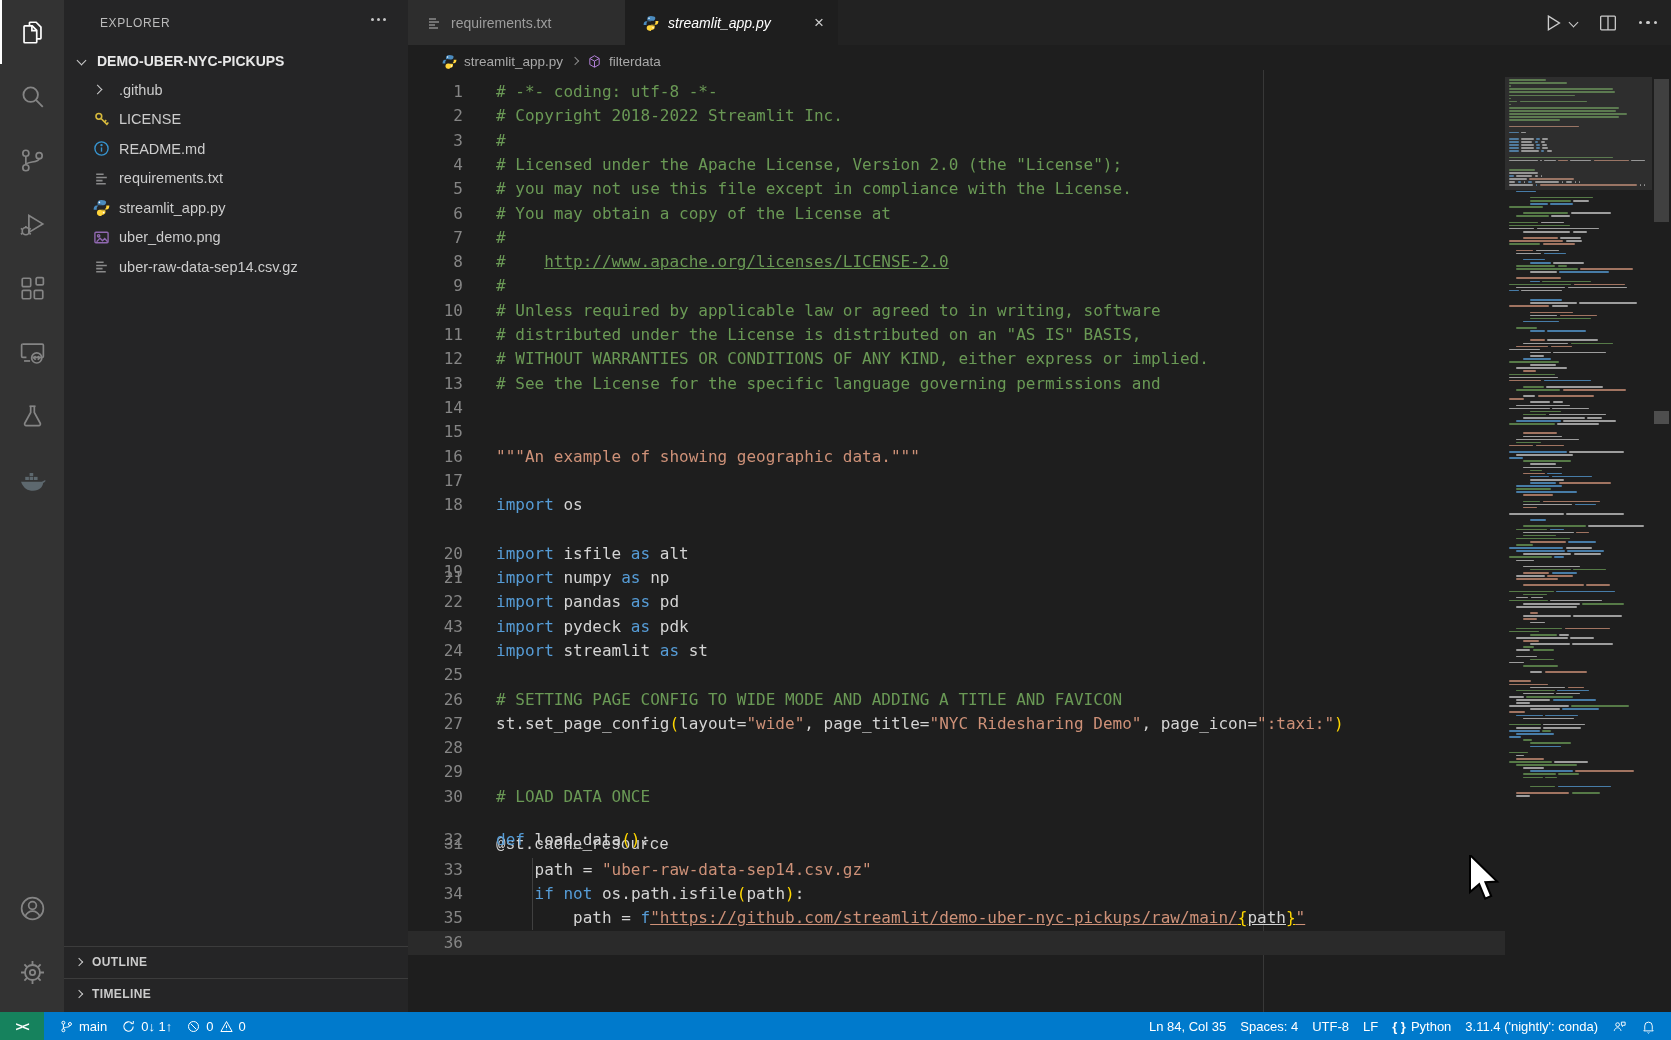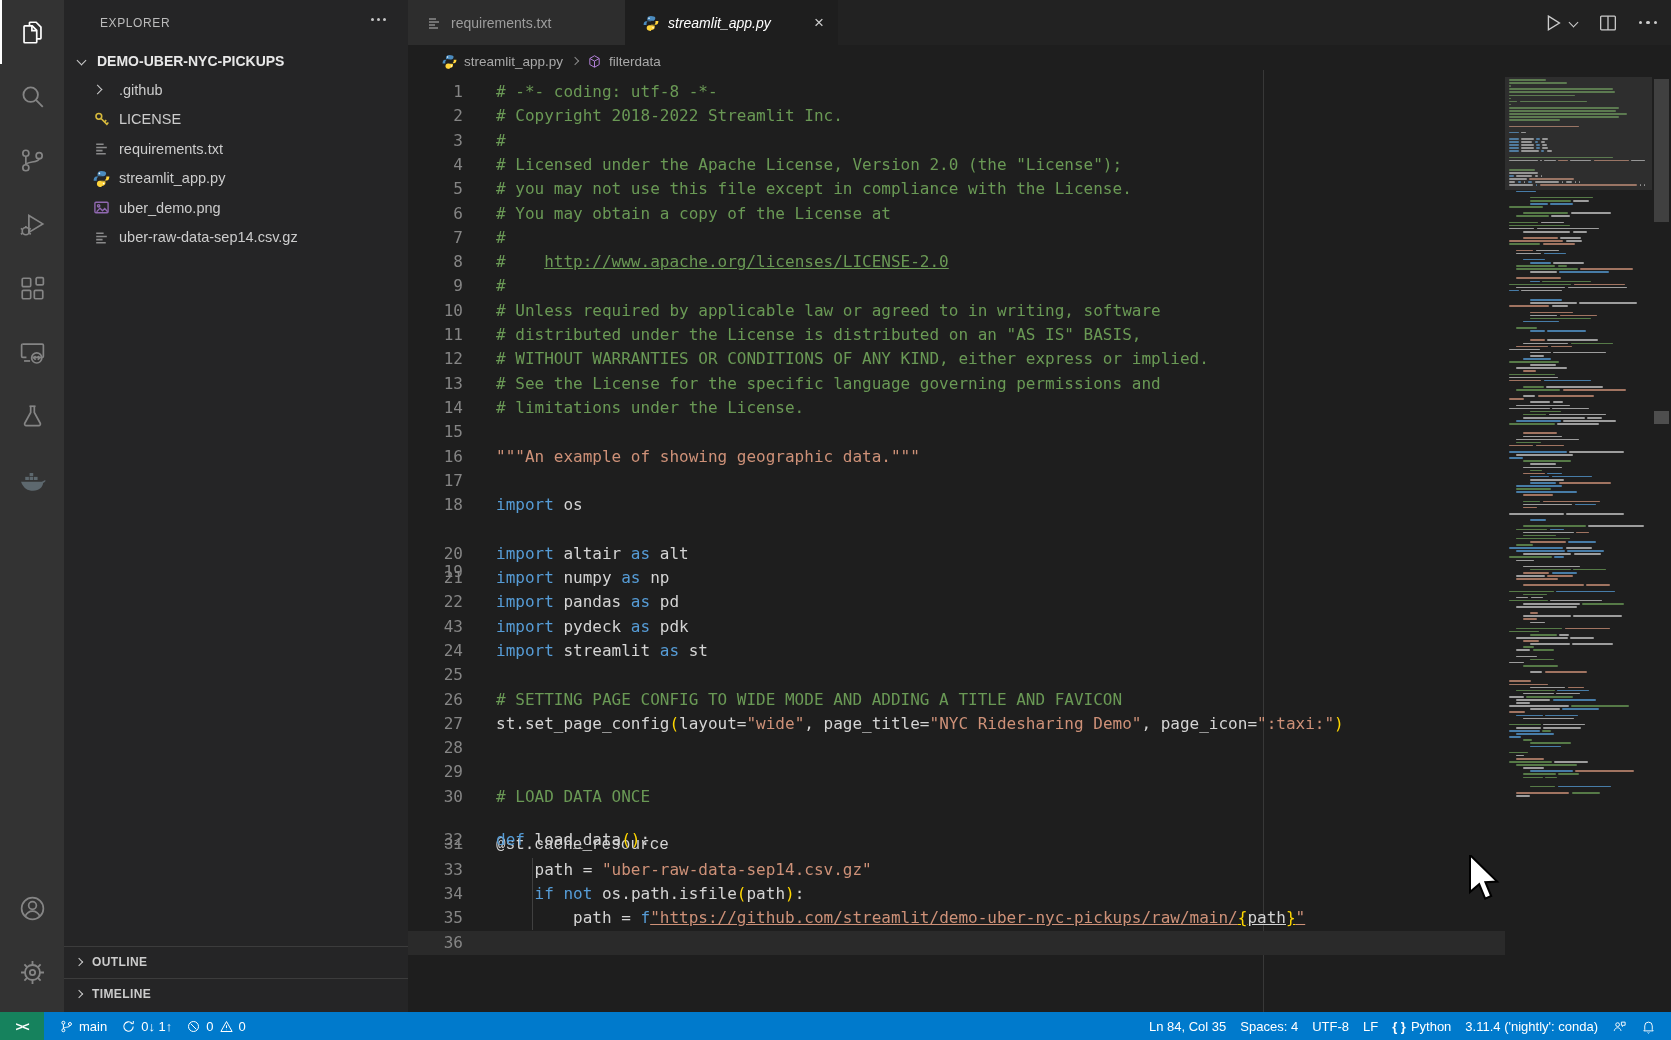--- a/index.html
+++ b/index.html
@@ -188,20 +188,30 @@
         <span class="ficon">
           <svg viewBox="0 0 16 16" fill="none" stroke="#E2C08D" stroke-width="1.5">
             <circle cx="5.5" cy="5" r="2.7" stroke="#d7ba3d"></circle>
             <path d="M7.6 7.1l6 6M10.8 10.3l1.7-1.7M12.9 12.4l1.6-1.6" stroke="#d7ba3d"></path>
           </svg>
         </span>
         <span>LICENSE</span>
       </div>
       <div class="file-row">
         <span class="ficon">
+          <svg viewBox="0 0 16 16" fill="none" stroke="#3794cf" stroke-width="1.3">
+            <circle cx="8" cy="8" r="6.2"></circle>
+            <path d="M8 7v4"></path>
+            <circle cx="8" cy="4.8" r=".5" fill="#3794cf"></circle>
+          </svg>
+        </span>
+        <span>README.md</span>
+      </div>
+      <div class="file-row">
+        <span class="ficon">
           <svg viewBox="0 0 16 16" stroke="#8a8a8a" stroke-width="1.5">
             <path d="M3 4h7M3 7h10M3 10h6M3 13h9"></path>
           </svg>
         </span>
         <span>requirements.txt</span>
       </div>
       <div class="file-row">
         <span class="ficon">
           <svg viewBox="0 0 16 16">
             <path fill="#4B8BBE" d="M7.9 1c-2.3 0-3.6 1-3.6 2.7v1.7h3.8v.8H3.2C1.5 6.2.6 7.8.6 10h2.9V8.6c0-1.5 1.4-2.8 3-2.8h3.3c1.4 0 2.5-1.2 2.5-2.6v-.5C12.3 1.9 10.3 1 7.9 1z"></path>
@@ -308,27 +318,27 @@
         <div class="line" style="top: 75.9px;"><span class="num">4</span><span class="code"><span class="c"># Licensed under the Apache License, Version 2.0 (the "License");</span></span></div>
         <div class="line" style="top: 100.2px;"><span class="num">5</span><span class="code"><span class="c"># you may not use this file except in compliance with the License.</span></span></div>
         <div class="line" style="top: 124.5px;"><span class="num">6</span><span class="code"><span class="c"># You may obtain a copy of the License at</span></span></div>
         <div class="line" style="top: 148.8px;"><span class="num">7</span><span class="code"><span class="c">#</span></span></div>
         <div class="line" style="top: 173.1px;"><span class="num">8</span><span class="code"><span class="c">#    </span><span class="lc">http://www.apache.org/licenses/LICENSE-2.0</span></span></div>
         <div class="line" style="top: 197.4px;"><span class="num">9</span><span class="code"><span class="c">#</span></span></div>
         <div class="line" style="top: 221.7px;"><span class="num">10</span><span class="code"><span class="c"># Unless required by applicable law or agreed to in writing, software</span></span></div>
         <div class="line" style="top: 246px;"><span class="num">11</span><span class="code"><span class="c"># distributed under the License is distributed on an "AS IS" BASIS,</span></span></div>
         <div class="line" style="top: 270.3px;"><span class="num">12</span><span class="code"><span class="c"># WITHOUT WARRANTIES OR CONDITIONS OF ANY KIND, either express or implied.</span></span></div>
         <div class="line" style="top: 294.6px;"><span class="num">13</span><span class="code"><span class="c"># See the License for the specific language governing permissions and</span></span></div>
-        <div class="line" style="top: 318.9px;"><span class="num">14</span><span class="code"><span class="c"># limitations under the License.</span></span></div>
+        <div class="line" style="top: 318.9px;"><span class="num">14</span></div>
         <div class="line" style="top: 343.2px;"><span class="num">15</span><span class="code"></span></div>
         <div class="line" style="top: 367.5px;"><span class="num">16</span><span class="code"><span class="s">"""An example of showing geographic data."""</span></span></div>
         <div class="line" style="top: 391.8px;"><span class="num">17</span><span class="code"></span></div>
         <div class="line" style="top: 416.1px;"><span class="num">18</span><span class="code"><span class="k">import</span><span class="t"> os</span></span></div>
         <div class="line" style="top: 440.4px; margin-top: 43px;"><span class="num">19</span><span class="code"></span></div>
-        <div class="line" style="top: 464.7px;"><span class="num">20</span><span class="code"><span class="k">import</span><span class="t"> altair </span><span class="k">as</span><span class="t"> alt</span></span></div>
+        <div class="line" style="top: 464.7px;"><span class="num">20</span><span class="code"><span class="k">import</span><span class="t"> isfile </span><span class="k">as</span><span class="t"> alt</span></span></div>
         <div class="line" style="top: 489px;"><span class="num">21</span><span class="code"><span class="k">import</span><span class="t"> numpy </span><span class="k">as</span><span class="t"> np</span></span></div>
         <div class="line" style="top: 513.3px;"><span class="num">22</span><span class="code"><span class="k">import</span><span class="t"> pandas </span><span class="k">as</span><span class="t"> pd</span></span></div>
         <div class="line" style="top: 537.6px;"><span class="num">43</span><span class="code"><span class="k">import</span><span class="t"> pydeck </span><span class="k">as</span><span class="t"> pdk</span></span></div>
         <div class="line" style="top: 561.9px;"><span class="num">24</span><span class="code"><span class="k">import</span><span class="t"> streamlit </span><span class="k">as</span><span class="t"> st</span></span></div>
         <div class="line" style="top: 586.2px;"><span class="num">25</span><span class="code"></span></div>
         <div class="line" style="top: 610.5px;"><span class="num">26</span><span class="code"><span class="c"># SETTING PAGE CONFIG TO WIDE MODE AND ADDING A TITLE AND FAVICON</span></span></div>
         <div class="line" style="top: 634.8px;"><span class="num">27</span><span class="code"><span class="t">st.set_page_config</span><span class="p">(</span><span class="t">layout=</span><span class="s">"wide"</span><span class="t">, page_title=</span><span class="s">"NYC Ridesharing Demo"</span><span class="t">, page_icon=</span><span class="s">":taxi:"</span><span class="p">)</span></span></div>
         <div class="line" style="top: 659.1px;"><span class="num">28</span><span class="code"></span></div>
         <div class="line" style="top: 683.4px;"><span class="num">29</span><span class="code"></span></div>
         <div class="line" style="top: 707.7px;"><span class="num">30</span><span class="code"><span class="c"># LOAD DATA ONCE</span></span></div>

